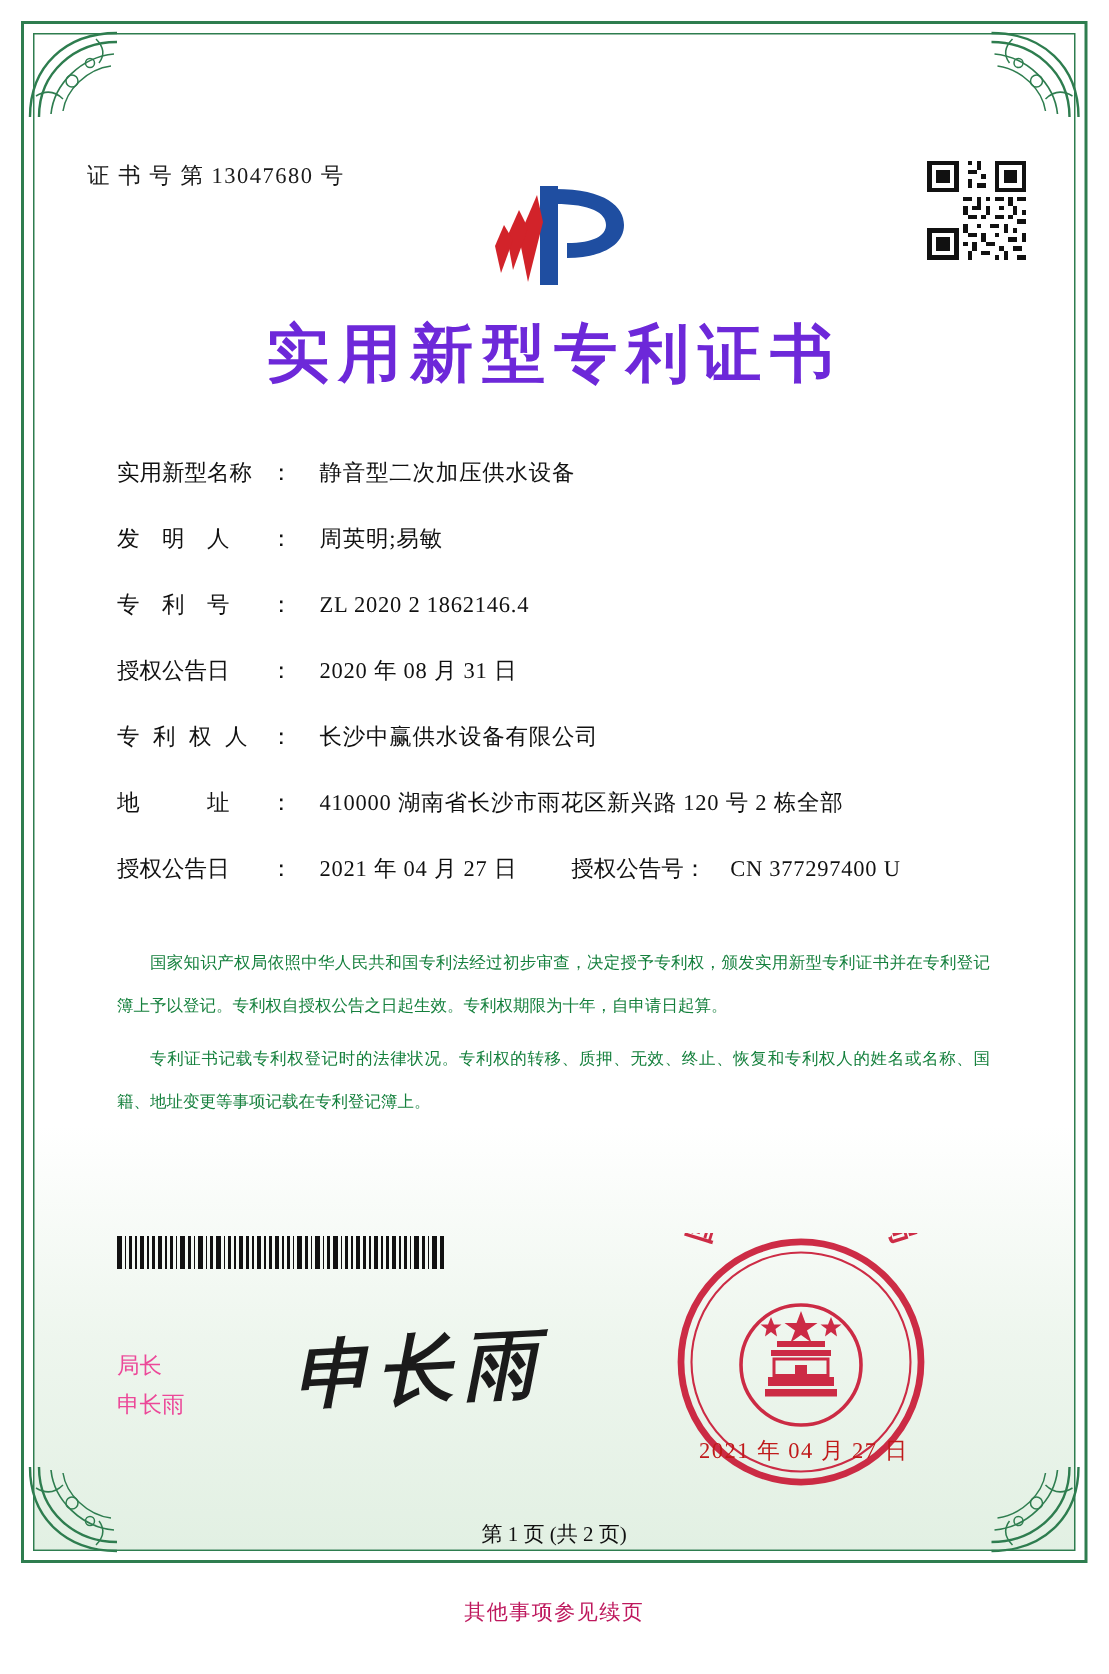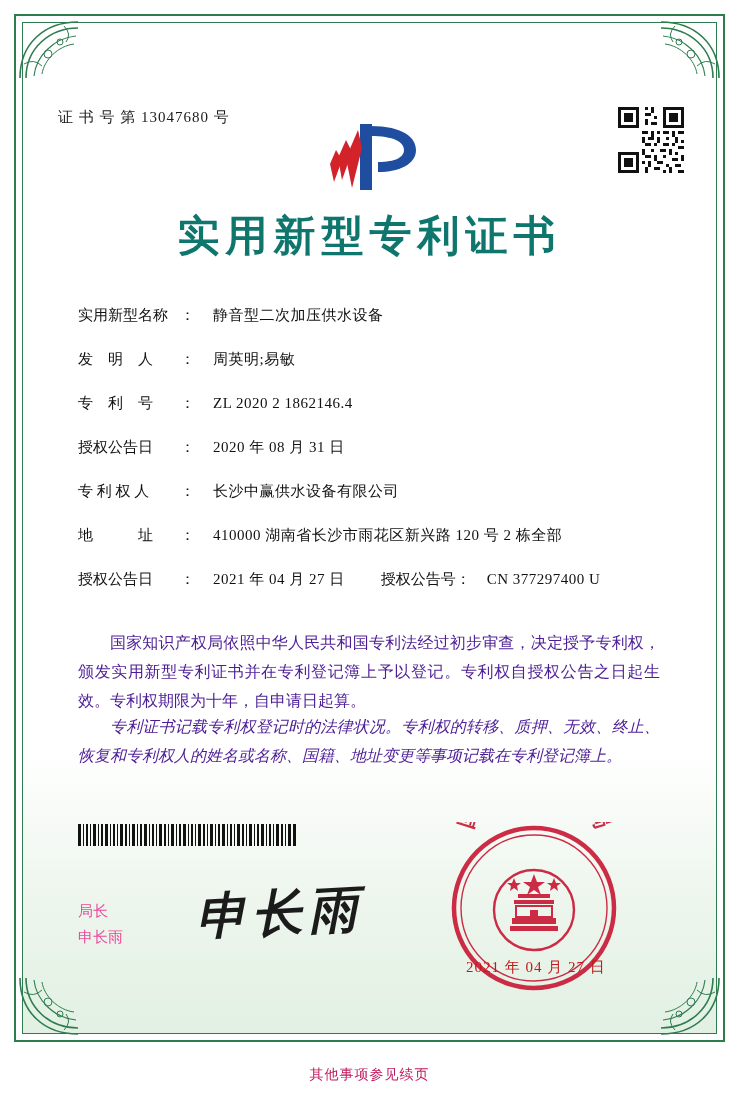--- a/index.html
+++ b/index.html
@@ -98,21 +98,21 @@
 
   .title {
     position: absolute;
     left: 0;
     right: 0;
     top: 208px;
     text-align: center;
     font-size: 42px;
     font-weight: bold;
     letter-spacing: 6px;
-    color: #0f766e;
+    color: #6d28d9;
     font-family: Liberation Sans, sans-serif;
   }
 
   
   .fields {
     position: absolute;
     left: 78px;
     top: 306px;
     width: 580px;
   }
@@ -121,20 +121,21 @@
     align-items: baseline;
     margin-bottom: 25px;
     font-size: 15px;
     color: #111;
   }
   .field-label {
     width: 102px;
     flex: 0 0 102px;
     letter-spacing: 0;
     white-space: nowrap;
+    font-family: Liberation Mono, monospace;
   }
   .field-colon {
     flex: 0 0 auto;
     padding-right: 6px;
   }
   .field-value {
     flex: 1 1 auto;
     letter-spacing: .5px;
     margin-left: 12px;
   }
@@ -142,28 +143,28 @@
   .sub-label {
     margin-left: 36px;
     margin-right: 4px;
   }
 
   
   .para {
     position: absolute;
     left: 78px;
     width: 582px;
-    font-size: 16px;
+    font-size: 11px;
     line-height: 29px;
     text-indent: 2em;
-    color: #4c1d95;
+    color: #15803d;
     text-align: justify;
   }
   .para1 { top: 628px; }
-  .para2 { top: 712px; font-style: italic; }
+  .para2 { top: 692px; }
 
   
   .barcode {
     position: absolute;
     left: 78px;
     top: 824px;
     width: 218px;
     height: 22px;
   }
 
@@ -514,15 +515,16 @@
 
         <path id="sealArc" d="M 86 16 m -62 0 a 62 62 0 1 1 124 0" fill="none"></path>
         <text font-family="'Liberation Serif', serif" font-size="21" font-weight="bold" fill="#c8102e">
           <textPath href="#sealArc" startOffset="50%" text-anchor="middle">国 家 知 识 产 权 局</textPath>
         </text>
       </g>
     </svg>
   </div>
   <div class="seal-date">2021 年 04 月 27 日</div>
 
+  <div class="page-num">第 1 页 (共 2 页)</div>
   <div class="footnote">其他事项参见续页</div>
 
 </div>
 
 </body></html>

